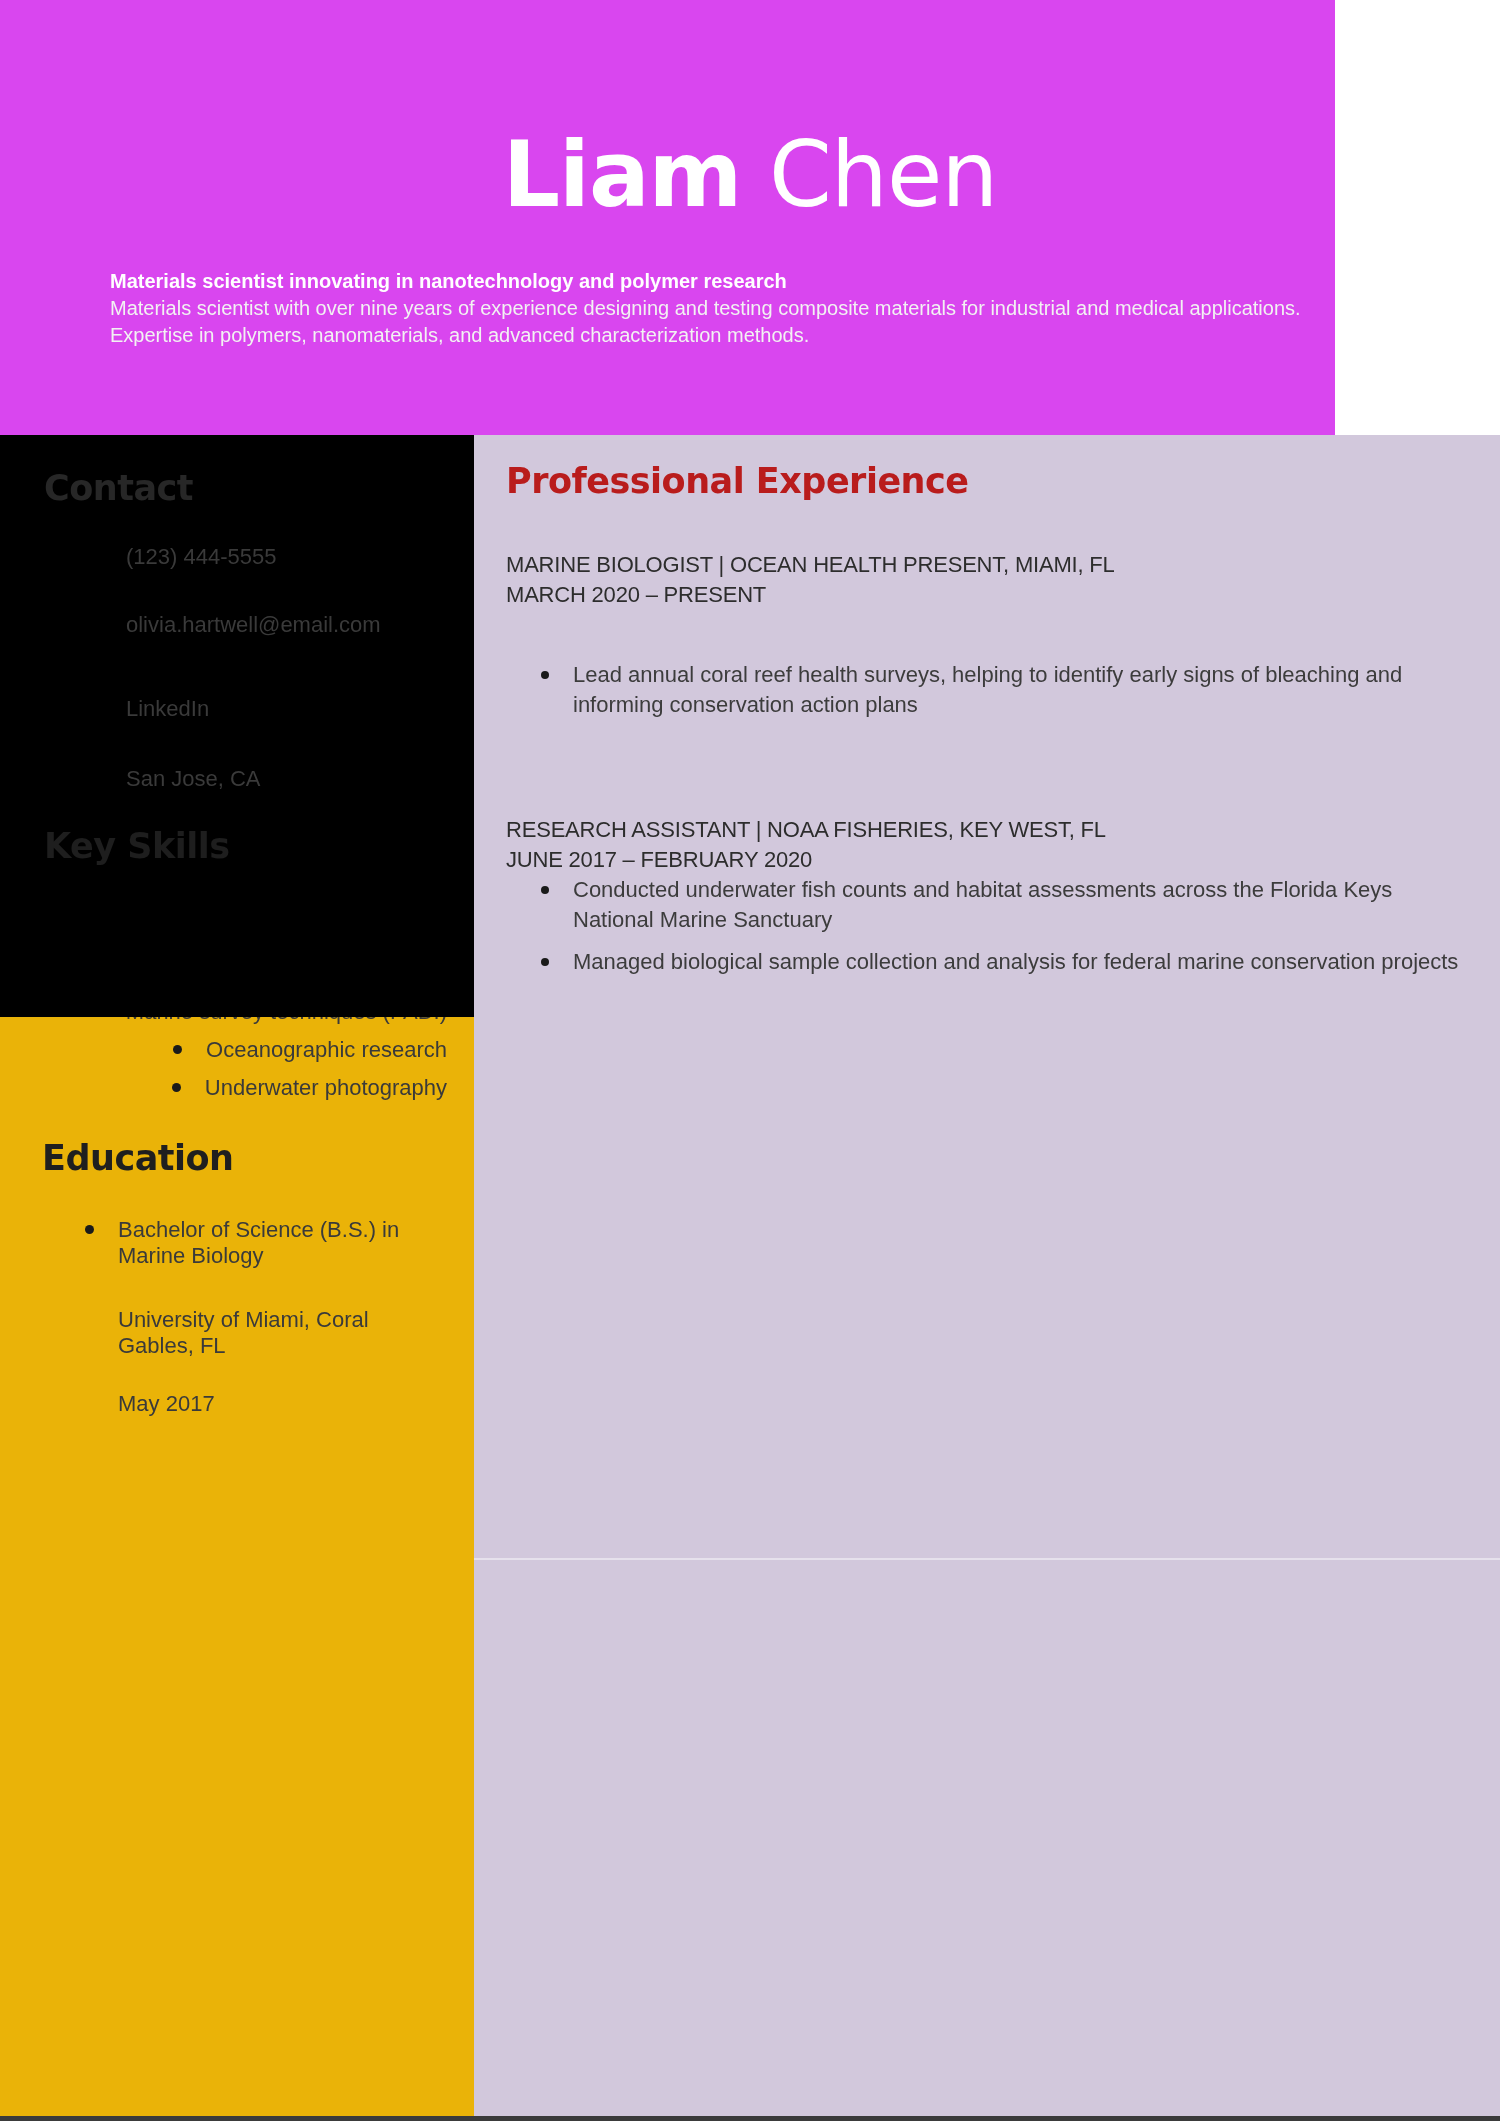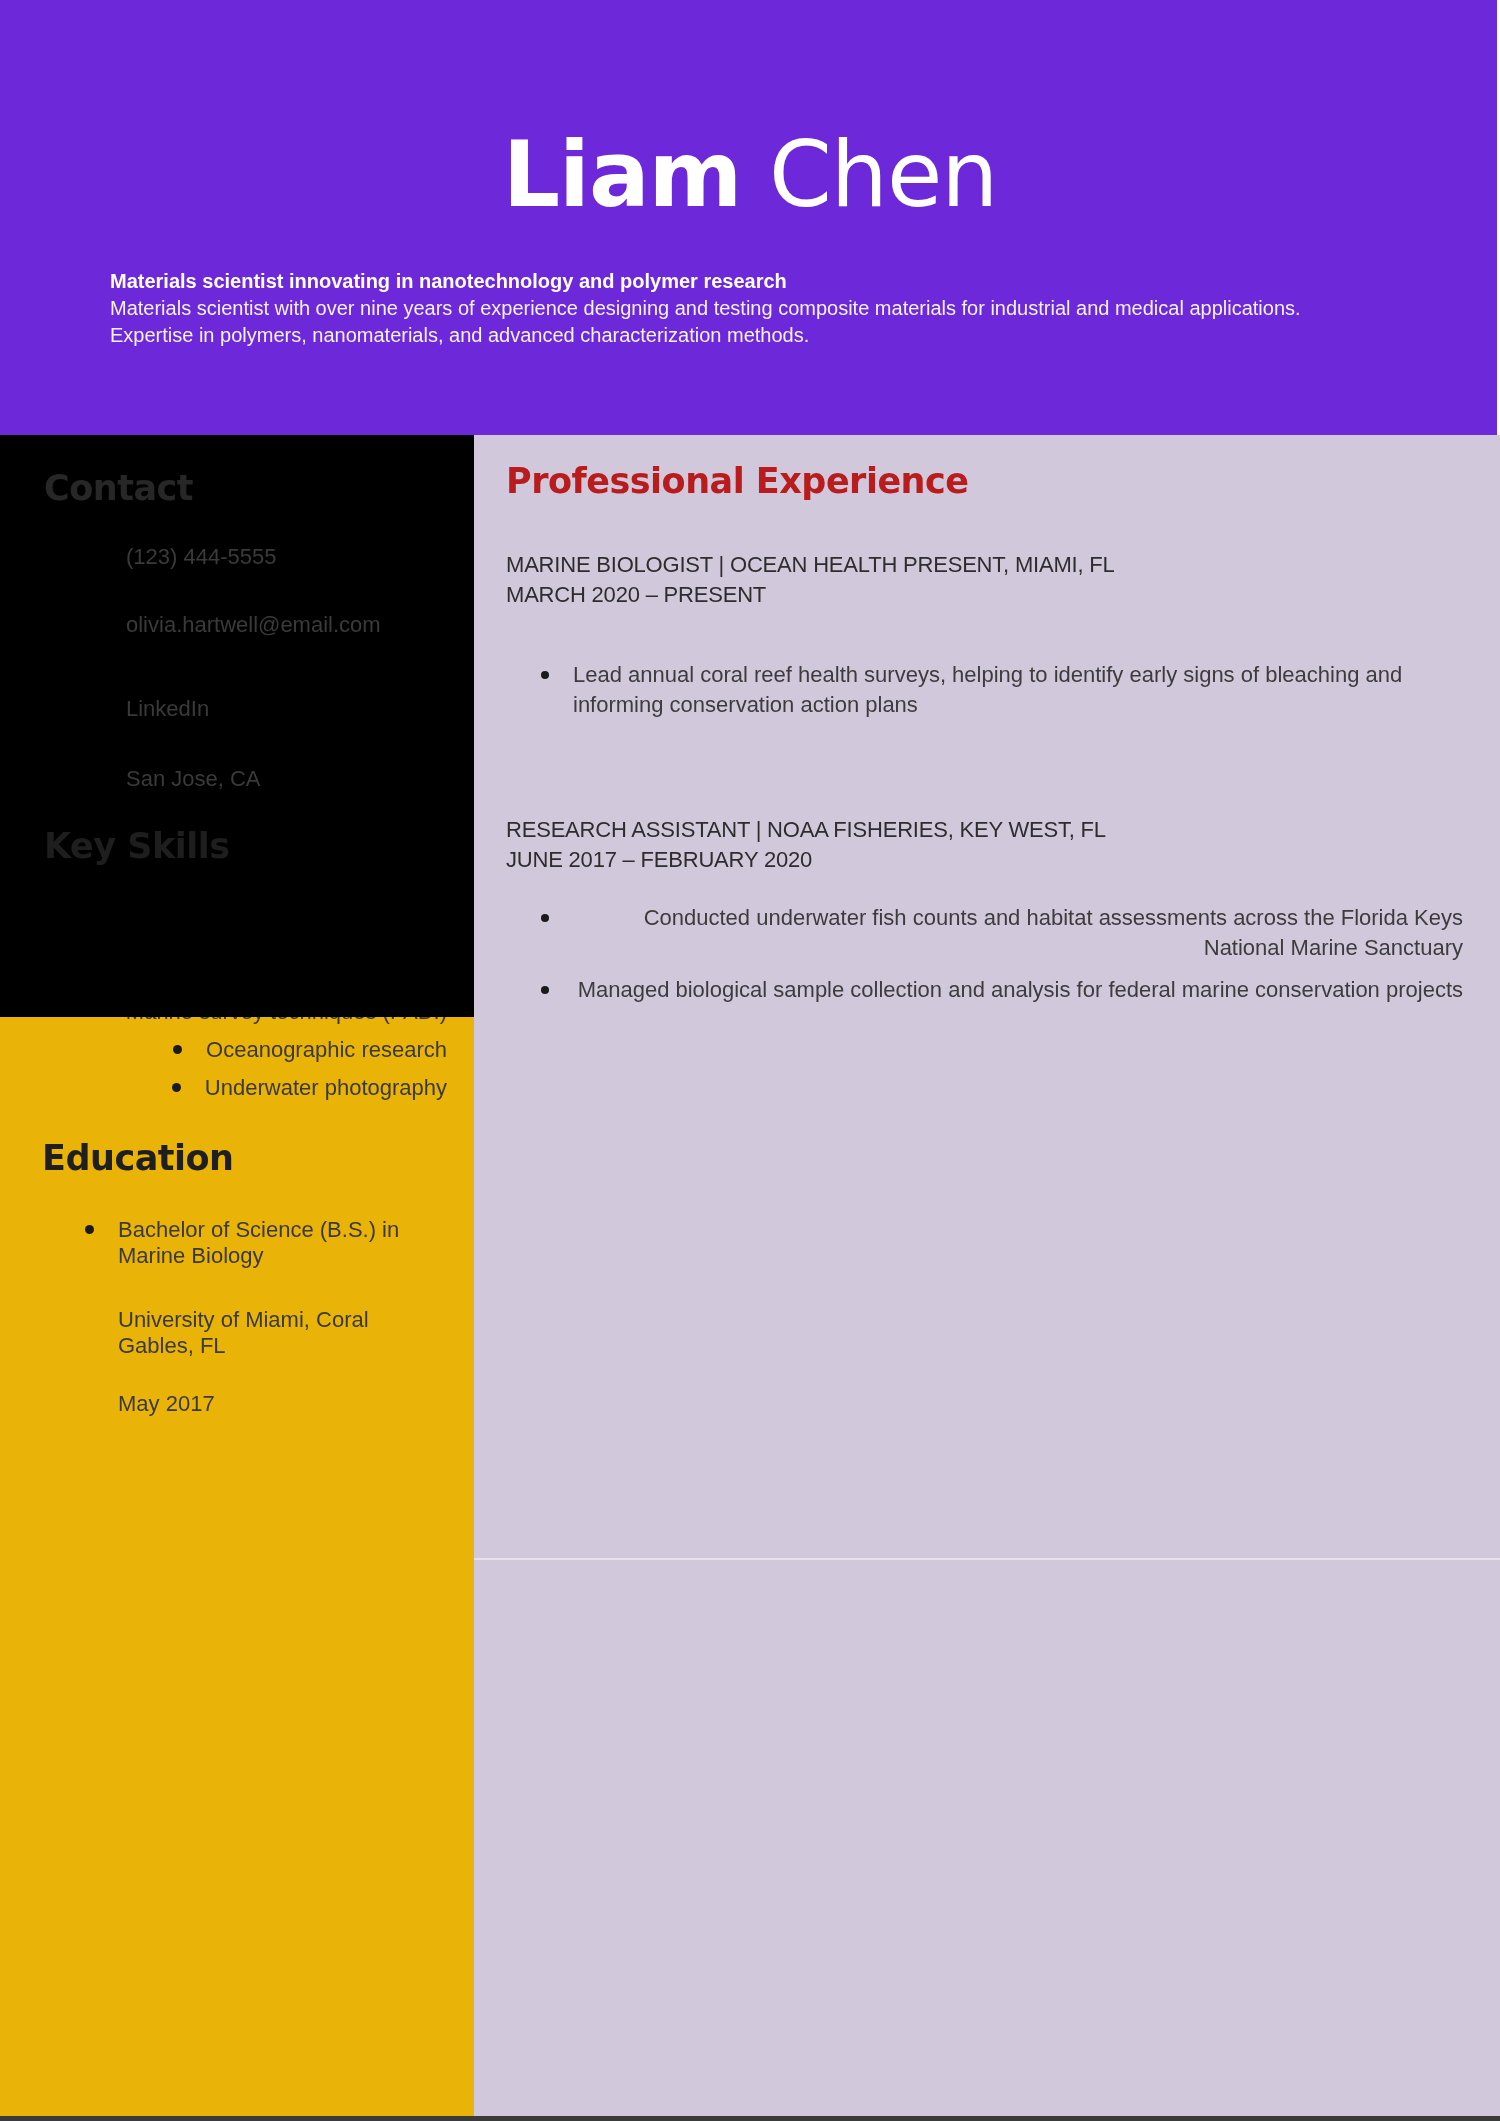--- a/index.html
+++ b/index.html
@@ -5,22 +5,22 @@
   html,body{margin:0;padding:0;background:#888;}
   .page{
     position:relative;
     width:1500px;height:2121px;
     background:#ffffff;
     overflow:hidden;
     font-family:"Liberation Sans", sans-serif;
   }
   
   .header{
-    position:absolute;left:0;top:0;width:1497px;height:435px;
-    background:#6d28d9;
+    position:absolute;left:0;top:0;width:1335px;height:435px;
+    background:#d946ef;
   }
   .name{
     position:absolute;left:0;top:130px;width:1500px;
     text-align:center;
     font-family:"DejaVu Sans", sans-serif;
     font-size:90px;line-height:90px;
     color:#ffffff;letter-spacing:-1px;
     white-space:nowrap;
   }
   .name .first{font-weight:700;}
@@ -79,21 +79,21 @@
   }
   .job{position:absolute;left:506px;width:960px;}
   .job-1{top:550px;}
   .job-2{top:815px;}
   .job-title,.job-dates{
     color:#2d2d2d;font-size:22px;line-height:30px;letter-spacing:-0.2px;
     white-space:nowrap;
   }
   .job-bullets{margin:0;padding:0;list-style:none;}
   .job-1 .job-bullets{margin-top:50px;}
-  .job-2 .job-bullets{margin-top:28px;text-align:right;}
+  .job-2 .job-bullets{}
   .job-bullet{
     position:relative;
     margin:0 0 12px 67px;width:890px;
     color:#3c3c3c;font-size:22px;line-height:30px;
   }
   .job-bullet .bdot{
     position:absolute;left:-32px;top:11px;
     width:8px;height:8px;border-radius:50%;background:#1a1a1a;
   }
   .seam{

